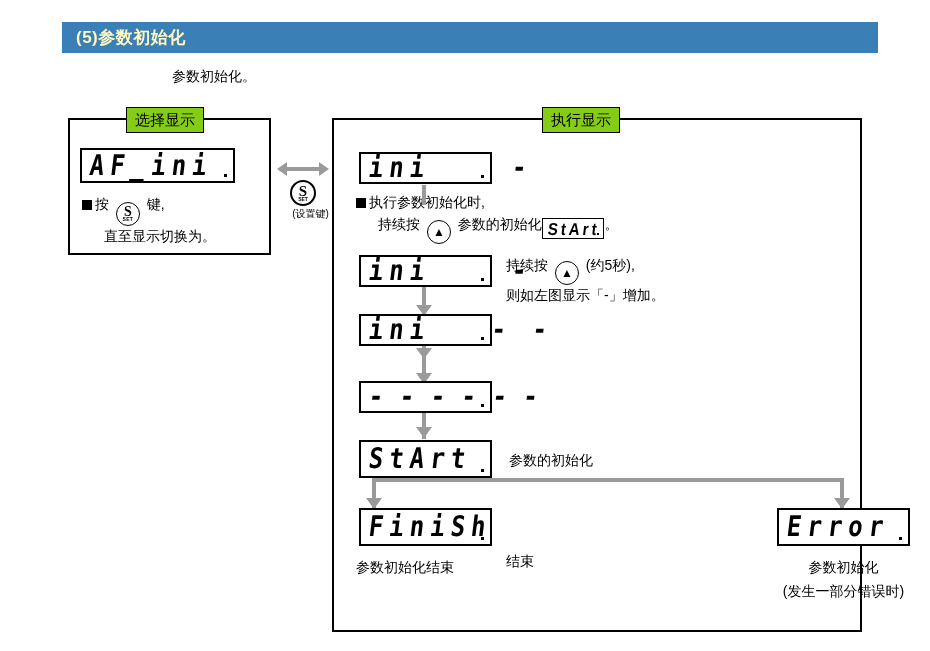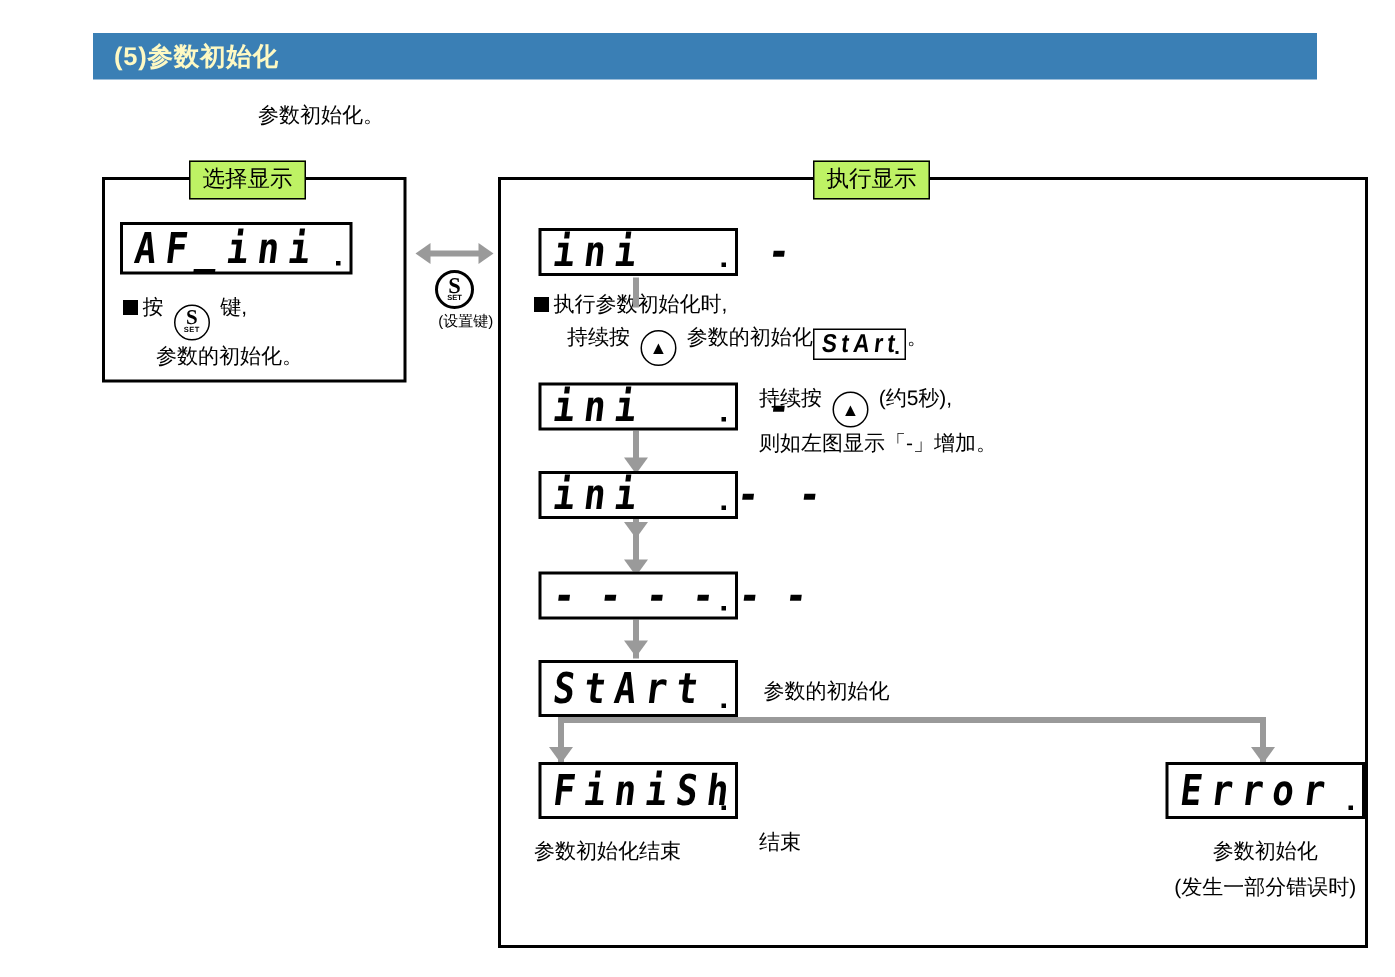--- a/index.html
+++ b/index.html
@@ -47,33 +47,33 @@
   
   .panel {
     position: absolute;
     border: 2px solid #000000;
     background: #ffffff;
     box-sizing: border-box;
   }
   .panel-tab {
     position: absolute;
     top: -13px;
-    background: #bef264;
+    background: #84cc16;
     border: 1px solid #000000;
     font-size: 15px;
     line-height: 1;
     padding: 4px 8px 5px 8px;
     white-space: nowrap;
     z-index: 5;
   }
 
   #panel-select { left: 68px; top: 118px; width: 203px; height: 137px; }
   #panel-select .panel-tab { left: 56px; }
 
-  #panel-exec { left: 332px; top: 118px; width: 580px; height: 514px; }
+  #panel-exec { left: 332px; top: 118px; width: 530px; height: 514px; }
   #panel-exec .panel-tab { left: 208px; }
 
   
   .lcd {
     position: absolute;
     border: 2px solid #000000;
     background: #ffffff;
     box-sizing: border-box;
     display: flex;
     align-items: center;
@@ -256,21 +256,21 @@
   </div>
 
   <div class="note" style="left:12px; top:74px;">
     <span class="bullet-sq"></span><span>按</span>
     <span class="key-circle">
       <span class="k-main">S</span>
       <span class="k-sub">SET</span>
     </span>
     <span>键,</span>
     <br>
-    <span class="indent"></span><span>参数的初始化。</span>
+    <span class="indent"></span><span>直至显示切换为。</span>
   </div>
 </div>
 
 <div class="setkey-group">
   <div class="dbl-arrow">
     <span class="head-l"></span>
     <span class="shaft"></span>
     <span class="head-r"></span>
   </div>
   <div class="setkey-big">

